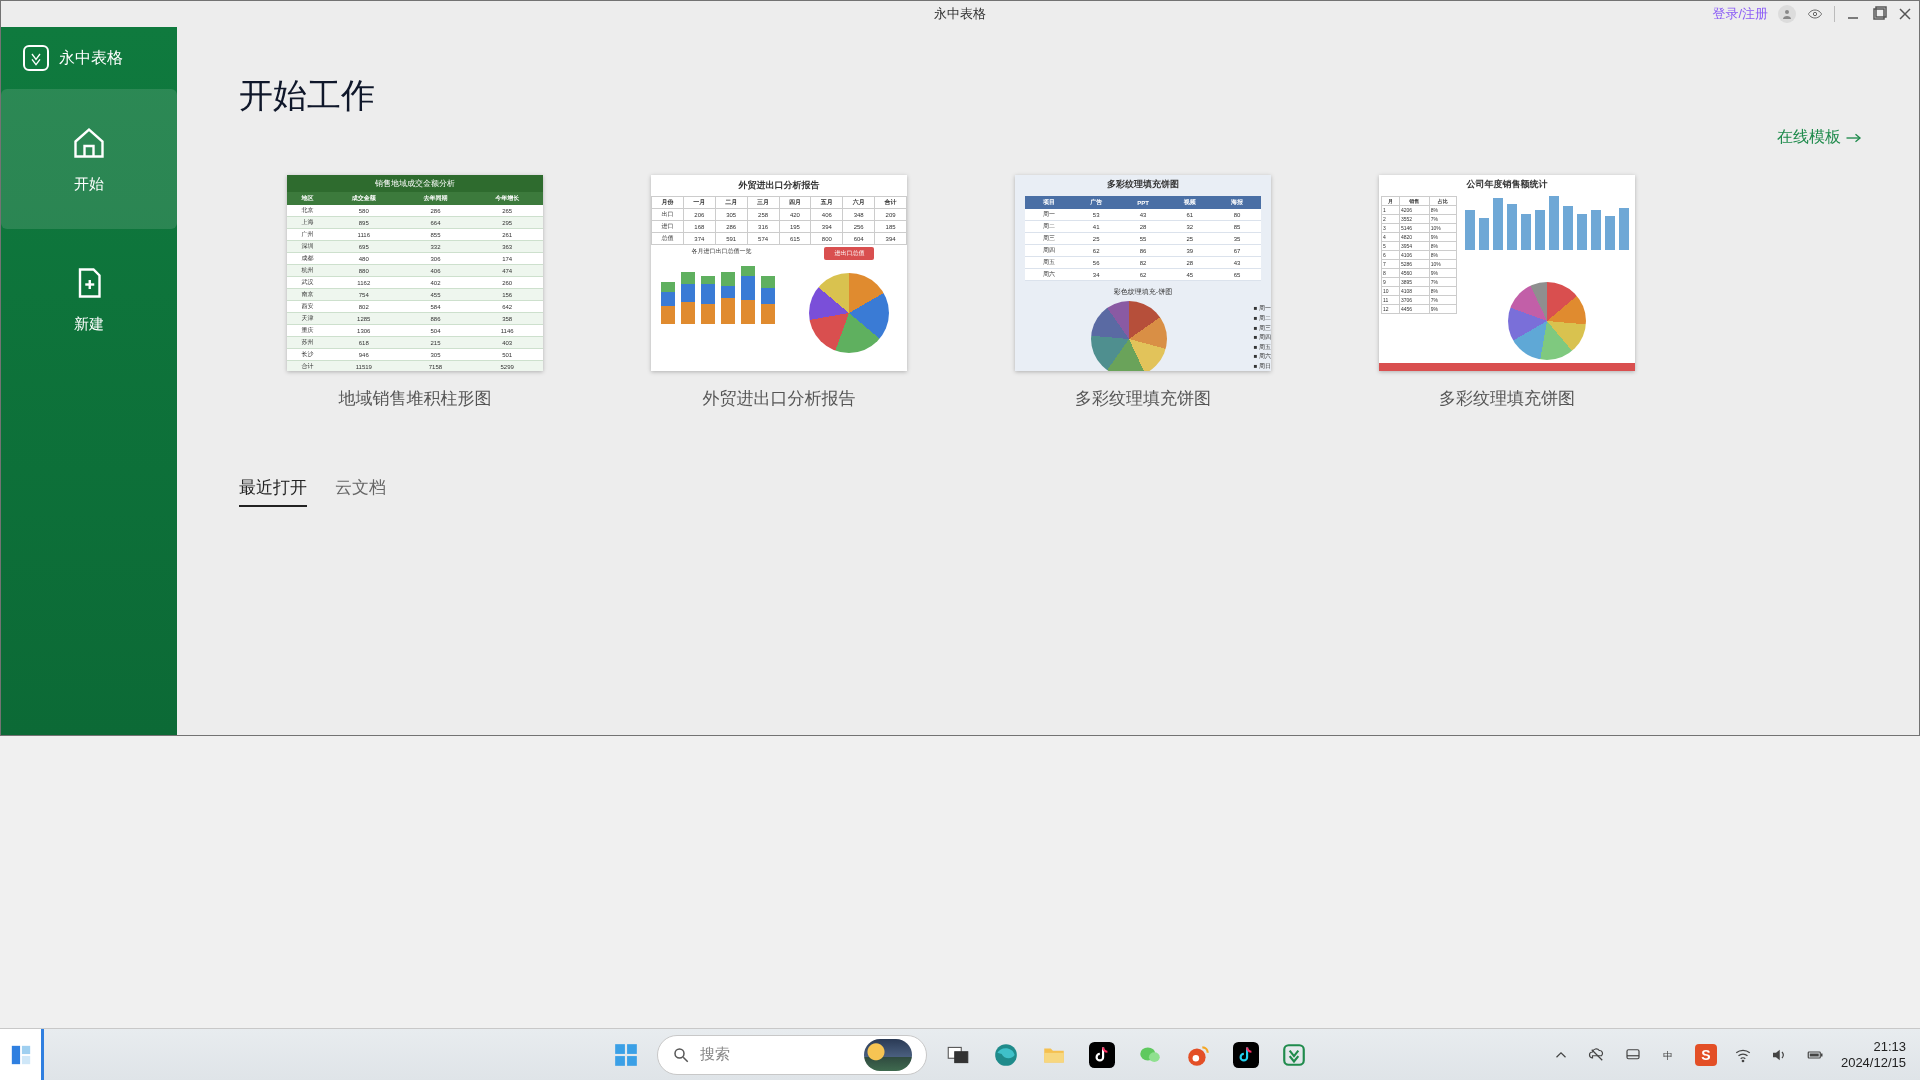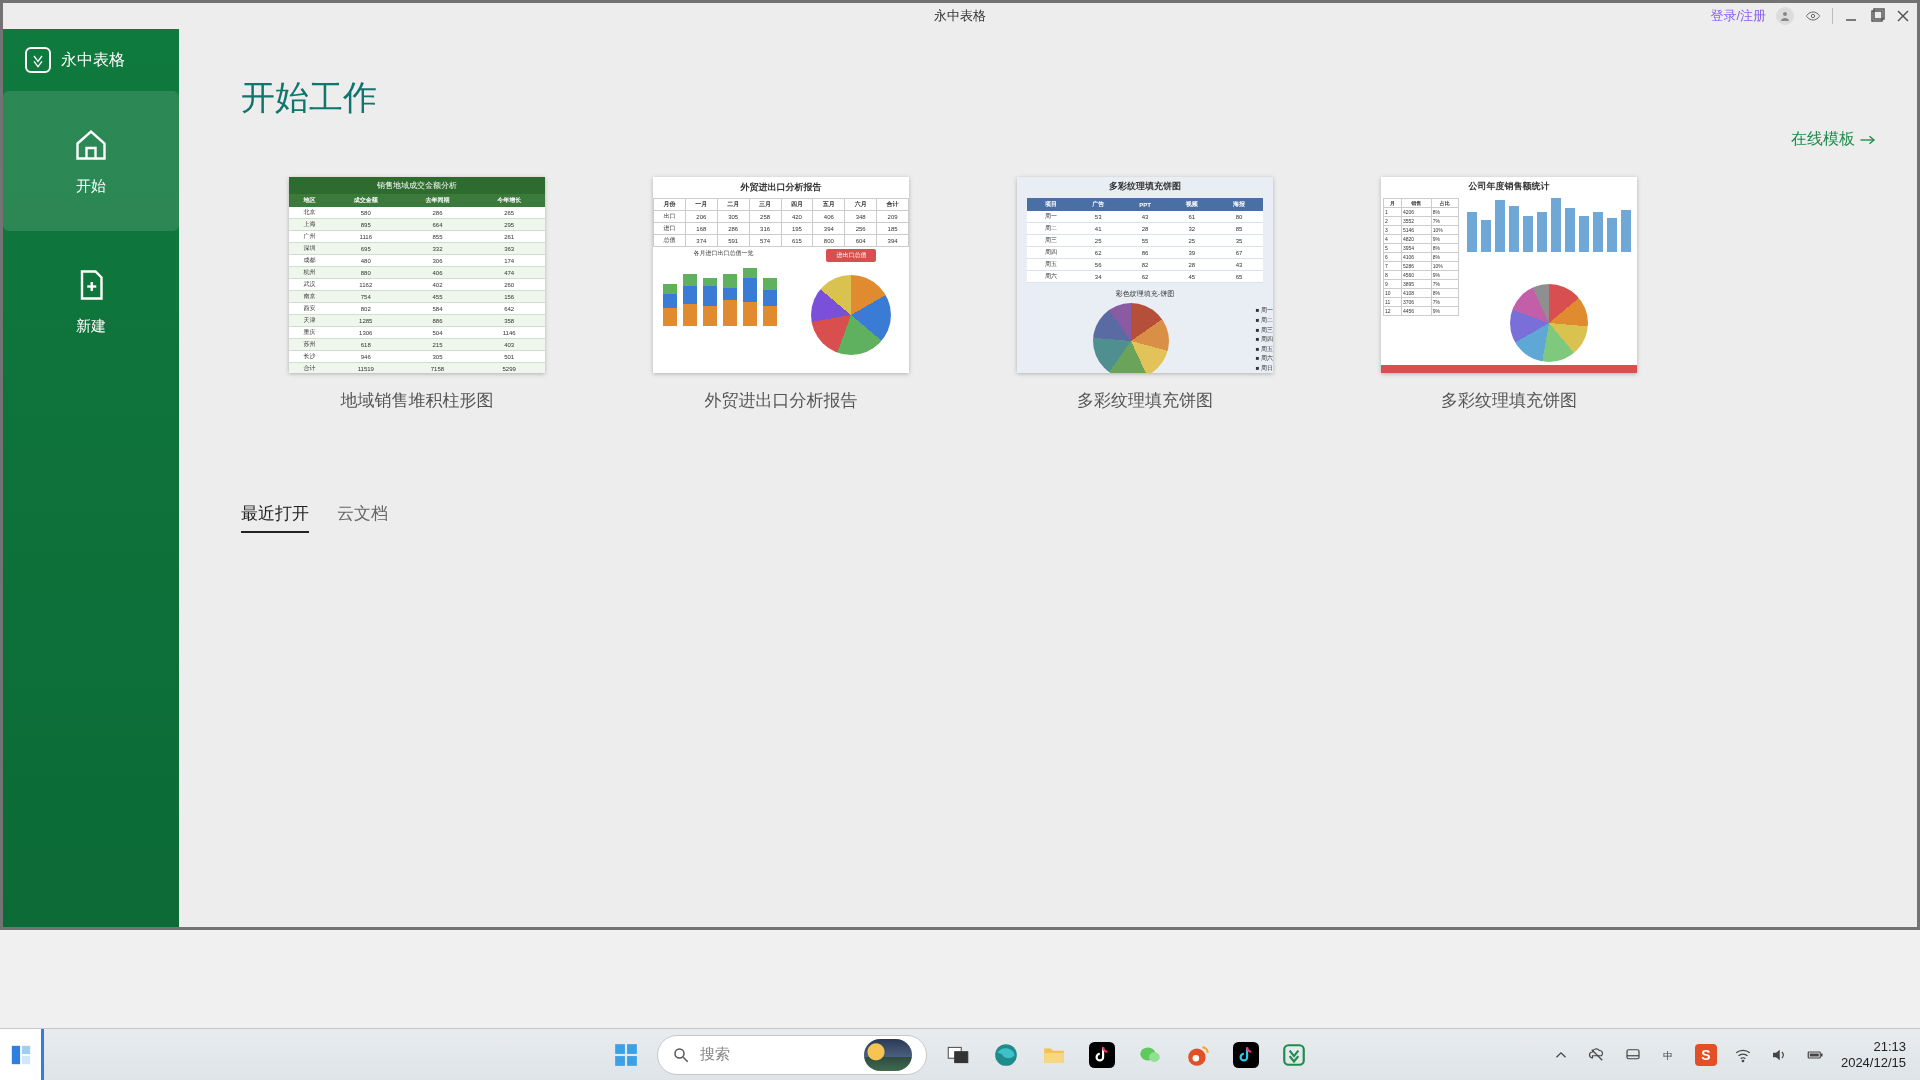--- a/index.html
+++ b/index.html
@@ -1,21 +1,21 @@
 <!DOCTYPE html>
 <html><head>
 <meta charset="utf-8">
 <style>
 * { margin: 0; padding: 0; box-sizing: border-box; font-family: "Microsoft YaHei", sans-serif; }
 html, body { width: 1920px; height: 1080px; overflow: hidden; background: #f0f0f0; }
 
 
 .app {
-  position: absolute; left: 0; top: 0; width: 1920px; height: 930px;
-  background: #ededed; border: 3px solid #737373;
+  position: absolute; left: 0; top: 0; width: 1920px; height: 736px;
+  background: #ededed; border: 1px solid #737373;
 }
 
 
 .titlebar {
   height: 26px; background: #ededed; display: flex; align-items: center;
   position: relative; font-size: 13px; color: #333;
 }
 .titlebar .title-center { position: absolute; left: 50%; transform: translateX(-50%); }
 .titlebar .title-right { position: absolute; right: 6px; display: flex; align-items: center; gap: 10px; }
 .titlebar .login { font-size: 13px; color: #8b5cf6; }
@@ -47,23 +47,23 @@
 .brand .name { font-size:16px; }
 .navitem {
   display:flex; flex-direction:column; align-items:center; justify-content:center;
   height: 140px; gap:14px; font-size:15px; cursor:pointer;
 }
 .navitem.active { background: rgba(255,255,255,0.12); border-radius: 6px; }
 .navitem svg { width:36px; height:36px; stroke:#fff; fill:none; stroke-width:1.6; }
 
 
 .main { flex:1; padding: 46px 62px 0 62px; background:#ededed; position:relative; }
-.main h1 { font-size:34px; font-weight:400; color:#0f766e; margin-bottom:18px; }
+.main h1 { font-size:34px; font-weight:400; color:#0f172a; margin-bottom:18px; }
 .online-link {
-  position:absolute; right:40px; top:100px; color:#1f8b4c; font-size:16px;
+  position:absolute; right:56px; top:100px; color:#1f8b4c; font-size:16px;
   display:flex; align-items:center; gap:4px; cursor:pointer;
 }
 .online-link svg { stroke:#1f8b4c; fill:none; stroke-width:1.8; width:18px; height:14px; }
 
 .templates { display:flex; gap:60px; margin-top:56px; }
 .tpl { display:flex; flex-direction:column; align-items:center; gap:16px; cursor:pointer;margin-left:48px; }
 .thumb {
   width: 256px; height: 196px; background:#fff;
   box-shadow: 0 1px 4px rgba(0,0,0,0.25);
   display:flex; align-items:center; justify-content:center; overflow:hidden;
@@ -113,21 +113,21 @@
 .mini4-bars { display:flex; align-items:flex-end; gap:4px; height:60px; padding:4px 6px; }
 .mini4-bars .b { width:10px; background:#6fa8d6; }
 .mini4-pie {
   position:absolute; left:50%; transform:translateX(-50%); bottom:8px;
   width:78px; height:78px; border-radius:50%;
   background: conic-gradient(#d94f4f 0 50deg,#e08b2f 50deg 95deg,#d9c24f 95deg 140deg,#7fc97f 140deg 190deg,#5fa8d6 190deg 240deg,#7a6fd9 240deg 290deg,#c25fa8 290deg 335deg,#8f8f8f 335deg 360deg);
 }
 .mini4-foot { position:absolute; left:0; right:0; bottom:0; height:8px; background:#d94f4f; }
 
 
-.tabs { margin-top: 90px; display:flex; gap:28px; font-size:17px; color:#666; }
+.tabs { margin-top: 66px; display:flex; gap:28px; font-size:17px; color:#666; }
 .tabs .tab { padding-bottom:6px; cursor:pointer; }
 .tabs .tab.active { color:#222; border-bottom:2px solid #222; }
 
 
 .taskbar {
   position:absolute; left:0; right:0; bottom:0; height:52px;
   background: linear-gradient(#e8ecef,#dfe4e8); display:flex; align-items:center;
   border-top:1px solid #c8c8c8;
 }
 .taskbar .left-app {

